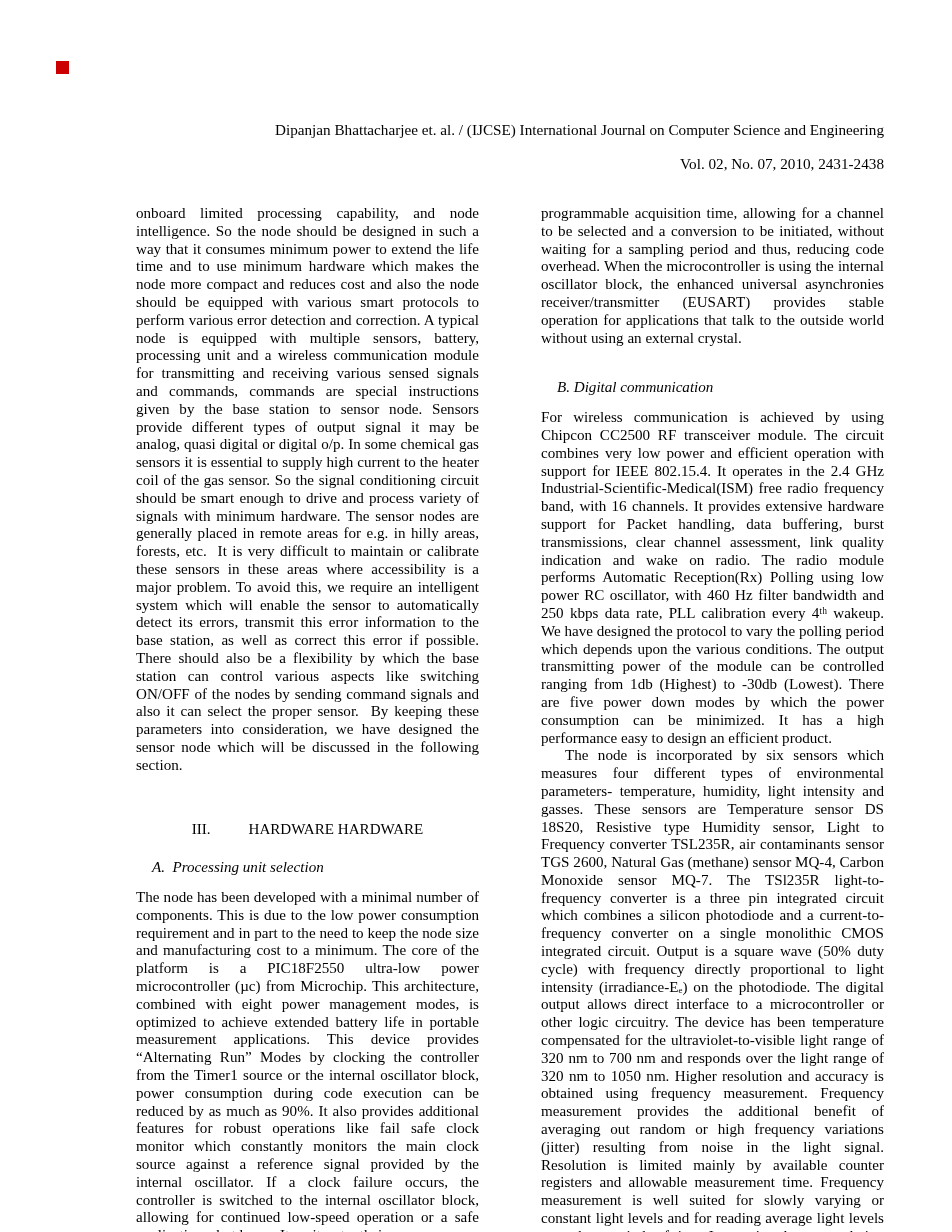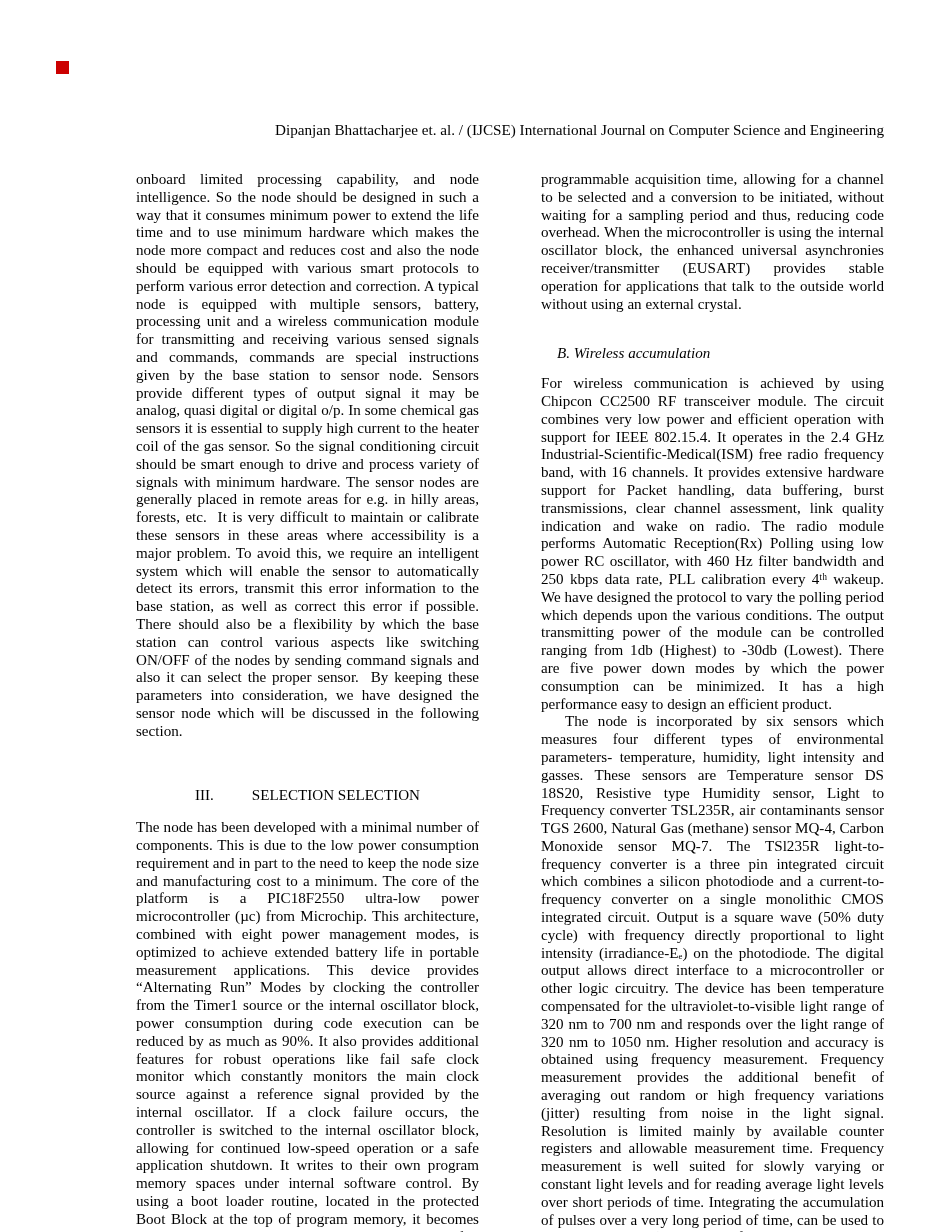--- a/index.html
+++ b/index.html
@@ -60,40 +60,42 @@
 </style>
 </head>
 <body>
 
 <div class="page">
 
   <div class="corner-marker"></div>
 
   <div class="header-citation">
     <div>Dipanjan Bhattacharjee et. al. / (IJCSE) International Journal on Computer Science and Engineering</div>
+    <div>Vol. 02, No. 07, 2010, 2431-2438</div>
   </div>
 
   <div class="columns">
 
     <div class="col">
       <p class="para">onboard limited processing capability, and node intelligence. So the node should be designed in such a way that it consumes minimum power to extend the life time and to use minimum hardware which makes the node more compact and reduces cost and also the node should be equipped with various smart protocols to perform various error detection and correction. A typical node is equipped with multiple sensors, battery, processing unit and a wireless communication module for transmitting and receiving various sensed signals and commands, commands are special instructions given by the base station to sensor node. Sensors provide different types of output signal it may be analog, quasi digital or digital o/p. In some chemical gas sensors it is essential to supply high current to the heater coil of the gas sensor. So the signal conditioning circuit should be smart enough to drive and process variety of signals with minimum hardware. The sensor nodes are generally placed in remote areas for e.g. in hilly areas, forests, etc.&nbsp; It is very difficult to maintain or calibrate these sensors in these areas where accessibility is a major problem. To avoid this, we require an intelligent system which will enable the sensor to automatically detect its errors, transmit this error information to the base station, as well as correct this error if possible. There should also be a flexibility by which the base station can control various aspects like switching ON/OFF of the nodes by sending command signals and also it can select the proper sensor.&nbsp; By keeping these parameters into consideration, we have designed the sensor node which will be discussed in the following section.</p>
 
       <div class="section-heading">
-        <span class="sec-num">III.</span><span>SELECTION SELECTION</span>
+        <span class="sec-num">III.</span><span>HARDWARE HARDWARE</span>
       </div>
 
 
+      <div class="subsection-heading">A.&nbsp; Processing unit selection</div>
 
       <p class="para">The node has been developed with a minimal number of components. This is due to the low power consumption requirement and in part to the need to keep the node size and manufacturing cost to a minimum. The core of the platform is a PIC18F2550 ultra-low power microcontroller (µc) from Microchip. This architecture, combined with eight power management modes, is optimized to achieve extended battery life in portable measurement applications. This device provides “Alternating Run” Modes by clocking the controller from the Timer1 source or the internal oscillator block, power consumption during code execution can be reduced by as much as 90%. It also provides additional features for robust operations like fail safe clock monitor which constantly monitors the main clock source against a reference signal provided by the internal oscillator. If a clock failure occurs, the controller is switched to the internal oscillator block, allowing for continued low-speed operation or a safe application shutdown. It writes to their own program memory spaces under internal software control. By using a boot loader routine, located in the protected Boot Block at the top of program memory, it becomes possible to create an application that can update itself in the field. This module incorporates 10-bit Analog to Digital Converter (ADC) converter which has</p>
     </div>
 
     <div class="col">
       <p class="para">programmable acquisition time, allowing for a channel to be selected and a conversion to be initiated, without waiting for a sampling period and thus, reducing code overhead. When the microcontroller is using the internal oscillator block, the enhanced universal asynchronies receiver/transmitter (EUSART) provides stable operation for applications that talk to the outside world without using an external crystal.</p>
 
-      <div class="subsection-heading b-c">B. Wireless accumulation</div>
+      <div class="subsection-heading b-c">B. Digital communication</div>
 
       <p class="para">For wireless communication is achieved by using Chipcon CC2500 RF transceiver module. The circuit combines very low power and efficient operation with support for IEEE 802.15.4. It operates in the 2.4 GHz Industrial-Scientific-Medical(ISM) free radio frequency band, with 16 channels. It provides extensive hardware support for Packet handling, data buffering, burst transmissions, clear channel assessment, link quality indication and wake on radio. The radio module performs Automatic Reception(Rx) Polling using low power RC oscillator, with 460 Hz filter bandwidth and 250 kbps data rate, PLL calibration every 4ᵗʰ wakeup. We have designed the protocol to vary the polling period which depends upon the various conditions. The output transmitting power of the module can be controlled ranging from 1db (Highest) to -30db (Lowest). There are five power down modes by which the power consumption can be minimized. It has a high performance easy to design an efficient product.</p>
 
 
       <p class="para indent">The node is incorporated by six sensors which measures four different types of environmental parameters- temperature, humidity, light intensity and gasses. These sensors are Temperature sensor DS 18S20, Resistive type Humidity sensor, Light to Frequency converter TSL235R, air contaminants sensor TGS 2600, Natural Gas (methane) sensor MQ-4, Carbon Monoxide sensor MQ-7. The TSl235R light-to-frequency converter is a three pin integrated circuit which combines a silicon photodiode and a current-to-frequency converter on a single monolithic CMOS integrated circuit. Output is a square wave (50% duty cycle) with frequency directly proportional to light intensity (irradiance-Eₑ) on the photodiode. The digital output allows direct interface to a microcontroller or other logic circuitry. The device has been temperature compensated for the ultraviolet-to-visible light range of 320 nm to 700 nm and responds over the light range of 320 nm to 1050 nm. Higher resolution and accuracy is obtained using frequency measurement. Frequency measurement provides the additional benefit of averaging out random or high frequency variations (jitter) resulting from noise in the light signal. Resolution is limited mainly by available counter registers and allowable measurement time. Frequency measurement is well suited for slowly varying or constant light levels and for reading average light levels over short periods of time. Integrating the accumulation of pulses over a very long period of time, can be used to measure exposure (the amount of light present in an area over a given time period). Under test condition of Eₑ = 430 µW/cm² for the monochrome light of wavelength λₚ = 635 nm, the output frequency varies from 200 kHz to 300 kHz for</p>
     </div>
 
   </div>
 </div>
 

